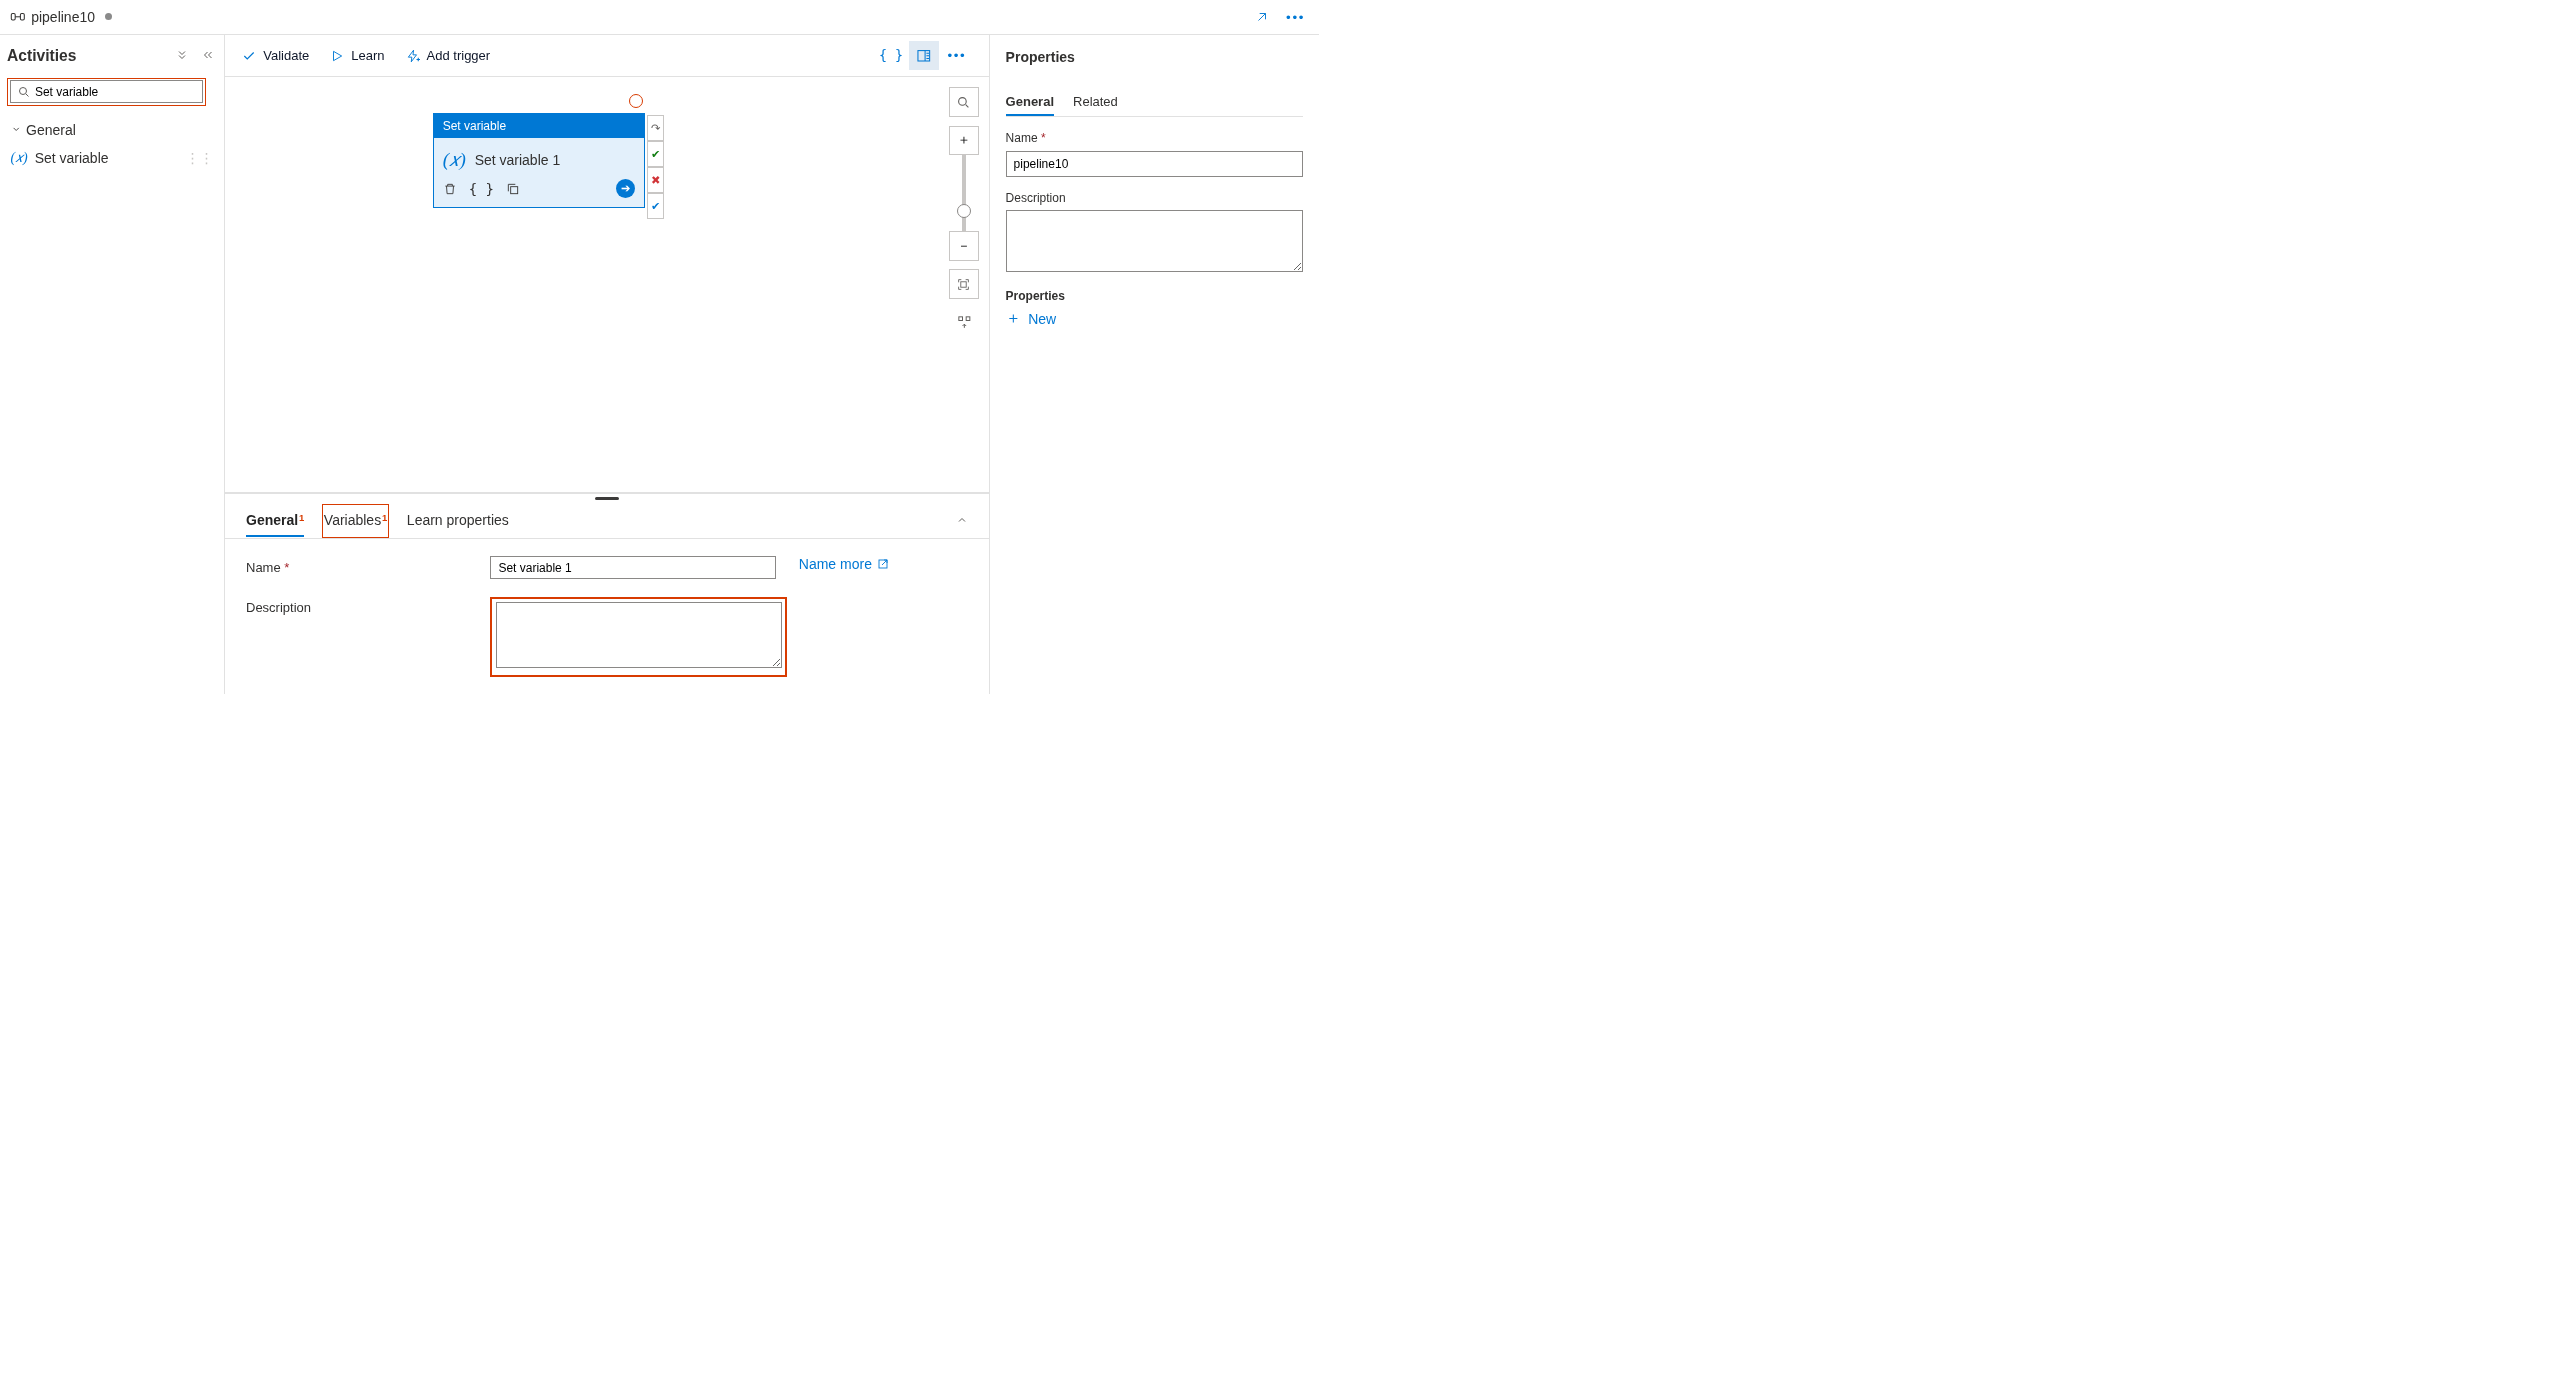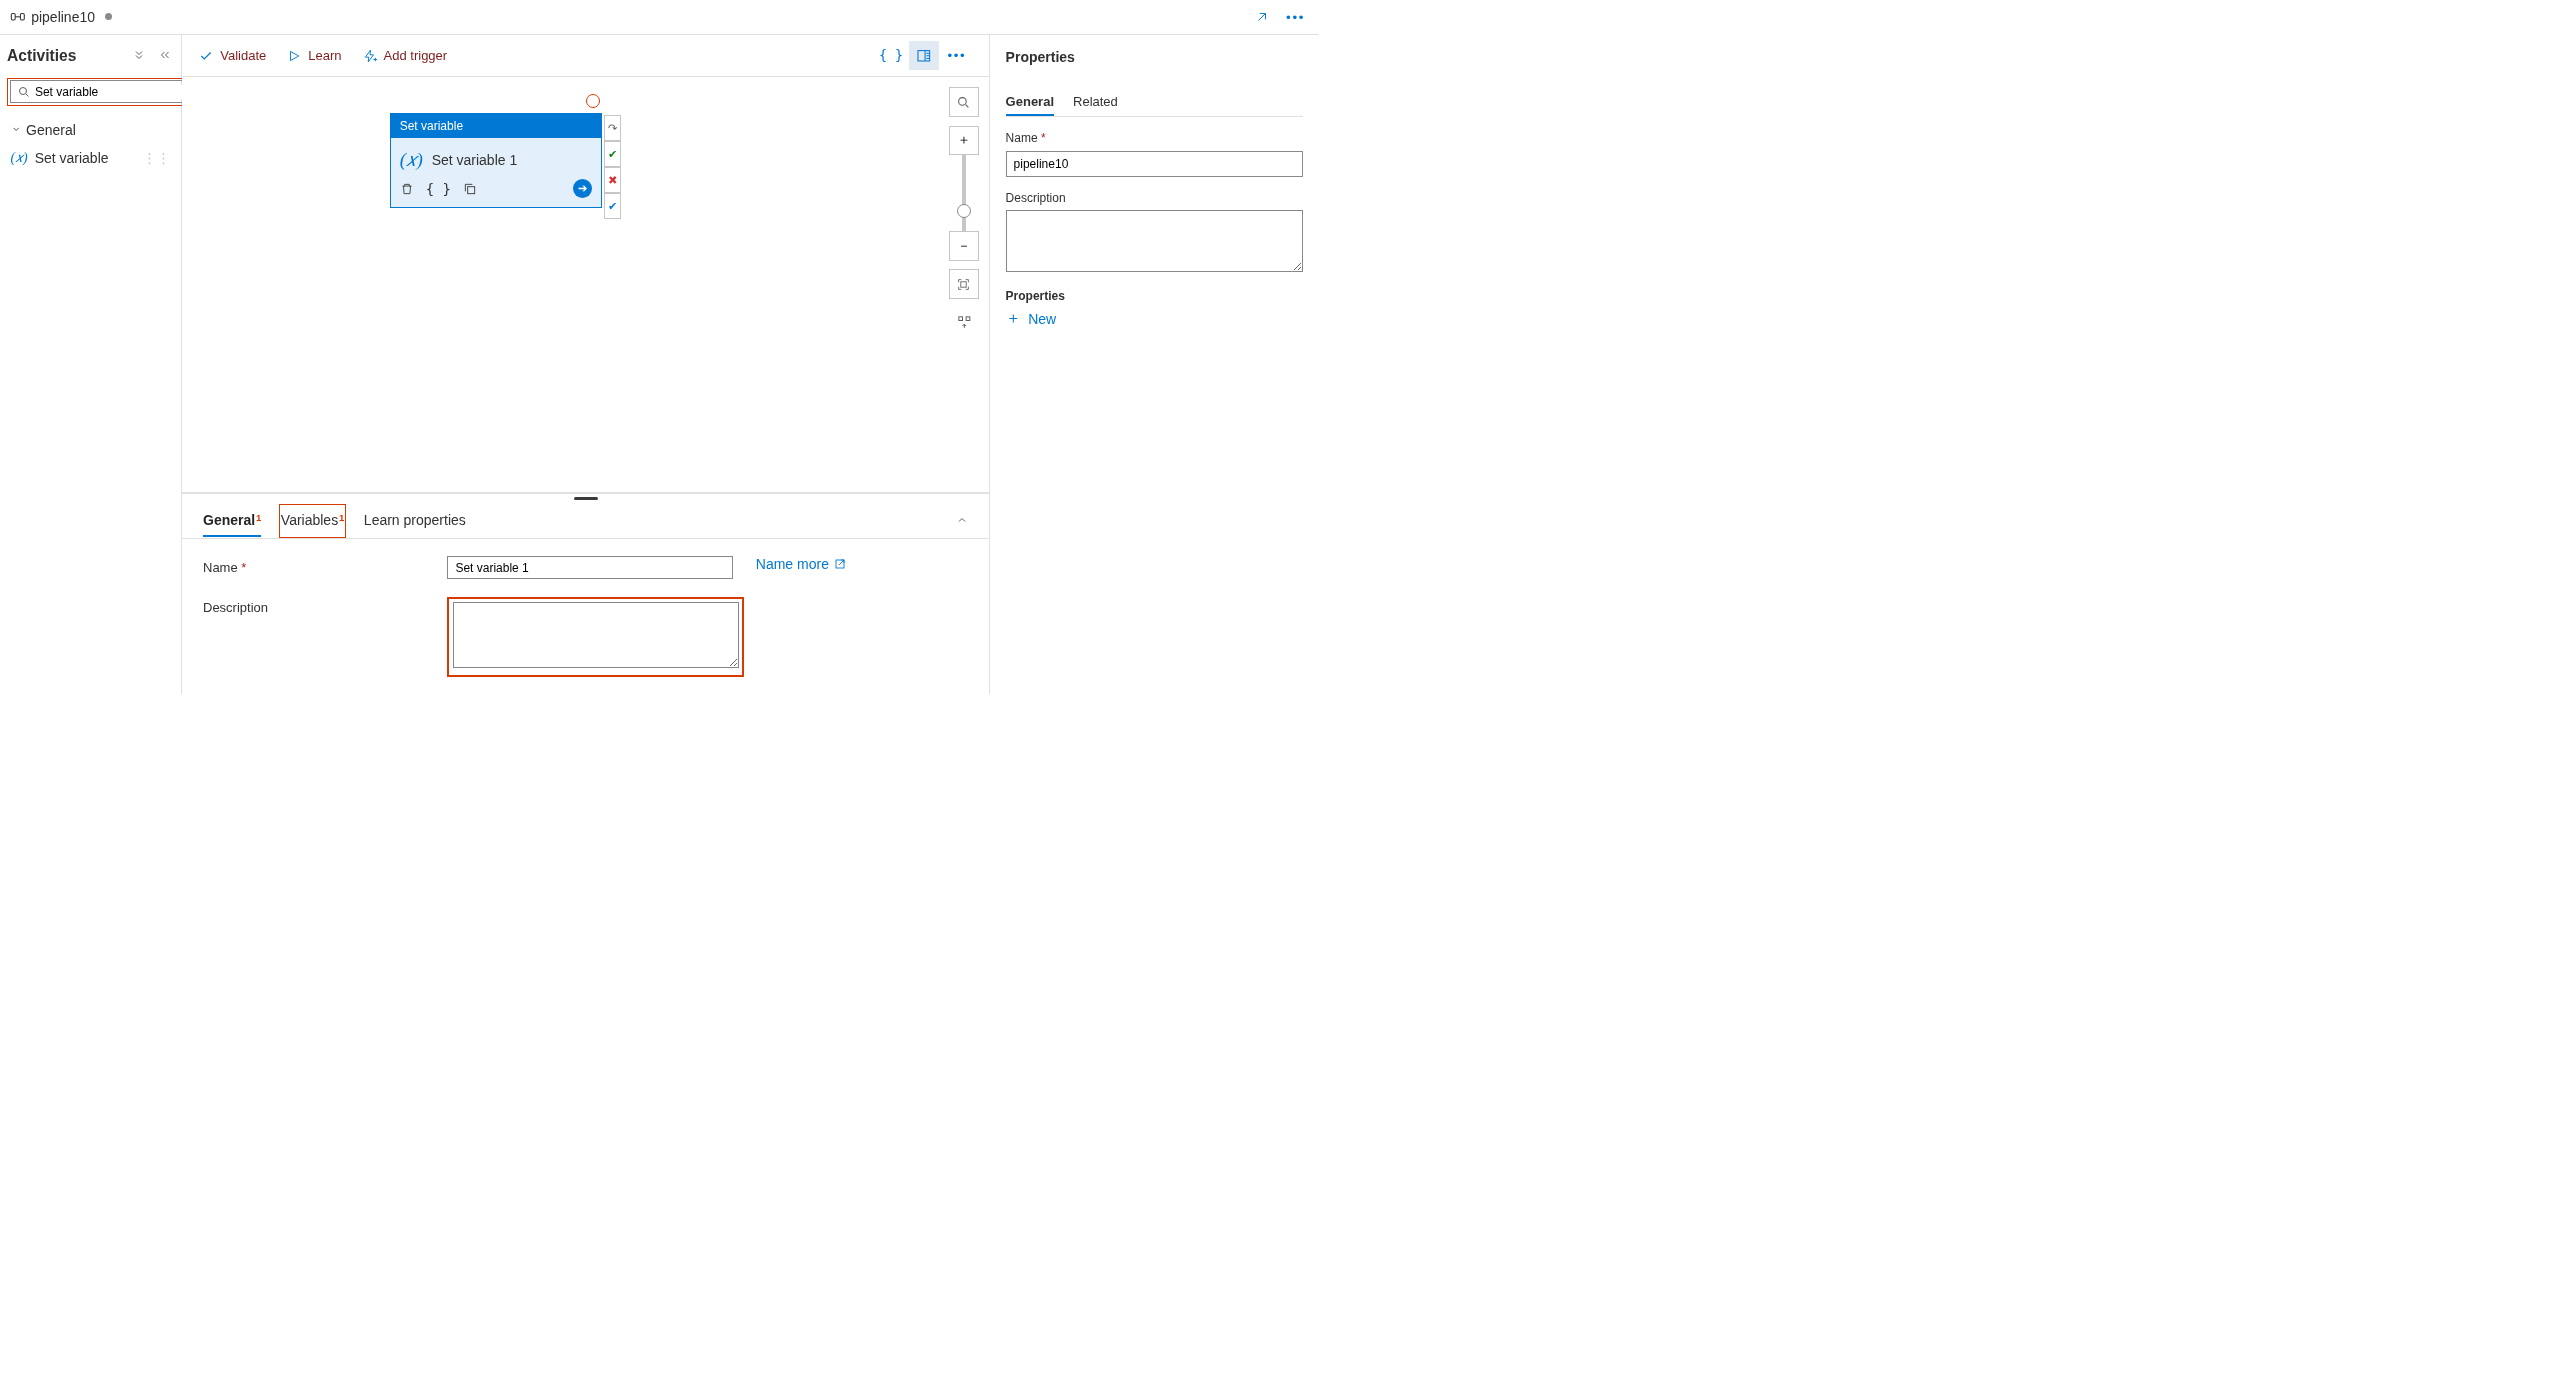--- a/index.html
+++ b/index.html
@@ -9,36 +9,36 @@
   .tabrow { display:flex; align-items:center; border-bottom:0.9px solid #e1e1e1; height:35px; }
   .tab { display:flex; align-items:center; gap:5.2px; padding:0 10.4px; height:100%; border-bottom:1.7px solid transparent; }
   .tab svg { flex:none; }
   .dirty { width:7px; height:7px; border-radius:50%; background:#8a8a8a; margin-left:5.2px; }
   .tab-right { margin-left:auto; display:flex; gap:7px; padding-right:8.7px; }
   .ghost-btn { background:none; border:none; cursor:pointer; padding:5.2px; display:flex; align-items:center; color:#0078D4; }
 
   .main { display:flex; height:calc(100% - 35px); }
 
   
-  .activities { width:182px; border-right:0.9px solid #e1e1e1; padding:10.4px 7px; }
+  .activities { width:225px; border-right:0.9px solid #e1e1e1; padding:10.4px 7px; }
   .act-header { display:flex; align-items:center; gap:7px; }
   .act-header h2 { font-size:15.6px; font-weight:600; flex:1; }
   .chev { background:none; border:none; cursor:pointer; padding:3.5px; }
   .search-wrap { margin-top:10.4px; border:1.7px solid #d83b01; padding:1.7px; width:199px; }
   .search-inner { display:flex; align-items:center; gap:5.2px; border:0.9px solid #8a8886; padding:3.5px 7px; }
   .search-inner input { border:none; outline:none; font-size:12px; flex:1; }
   .group-header { display:flex; align-items:center; gap:5.2px; margin-top:12px; padding:3.5px; cursor:pointer; }
   .act-item { display:flex; align-items:center; gap:7px; padding:5.2px 3.5px; margin-top:3.5px; cursor:grab; }
   .var-ico { color:#0078D4; font-style:italic; font-family:serif; font-size:14px; }
   .drag-grip { margin-left:auto; color:#c8c6c4; }
 
   
   .center { flex:1; display:flex; flex-direction:column; position:relative; }
   .toolbar { display:flex; align-items:center; gap:21px; padding:7px 17.3px; border-bottom:0.9px solid #e1e1e1; height:42px; }
-  .tb-item { display:flex; align-items:center; gap:7px; background:none; border:none; cursor:pointer; font-size:13px; color:#7f1d1d; }
+  .tb-item { display:flex; align-items:center; gap:7px; background:none; border:none; cursor:pointer; font-size:13px; color:#0f172a; }
   .tb-item svg { flex:none; }
   .tb-right { margin-left:auto; display:flex; gap:3.5px; align-items:center; }
   .tb-square { width:29.5px; height:29.5px; display:flex; align-items:center; justify-content:center; border:none; background:none; cursor:pointer; }
   .tb-square.active { background:#e1eaf3; }
 
   .canvas { flex:1; position:relative; background:#fff; border-bottom:0.9px solid #e1e1e1; }
   .node { position:absolute; left:208px; top:36px; width:212px; border:0.9px solid #0078D4; background:#e3f0fb; }
   .node-header { background:#0078D4; color:#fff; padding:5.2px 8.7px; font-size:12px; }
   .node-body { display:flex; align-items:center; gap:8.7px; padding:10.4px 8.7px 5.2px 8.7px; }
   .node-footer { display:flex; align-items:center; gap:12px; padding:3.5px 8.7px 8.7px 8.7px; }

